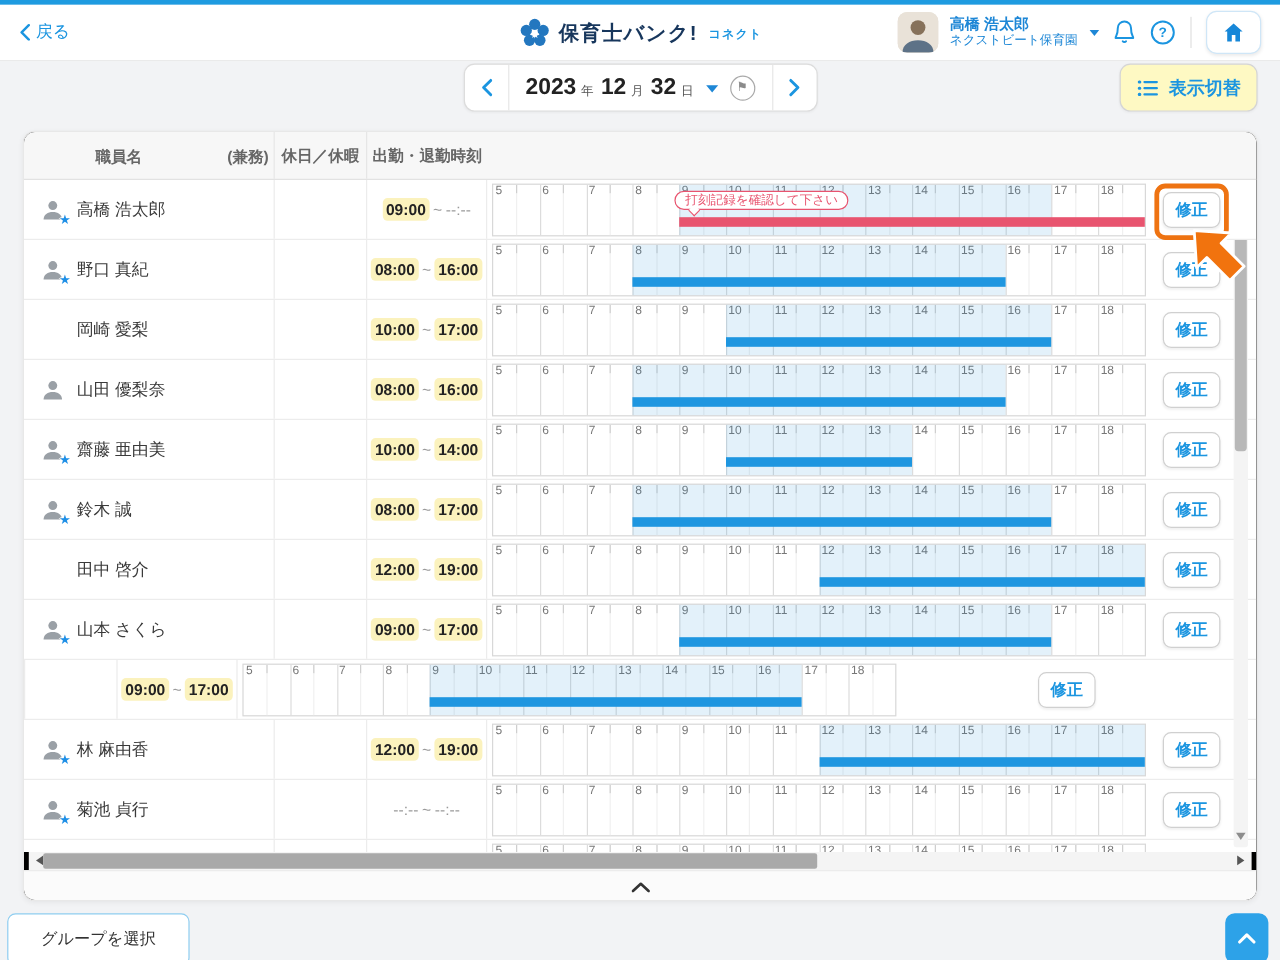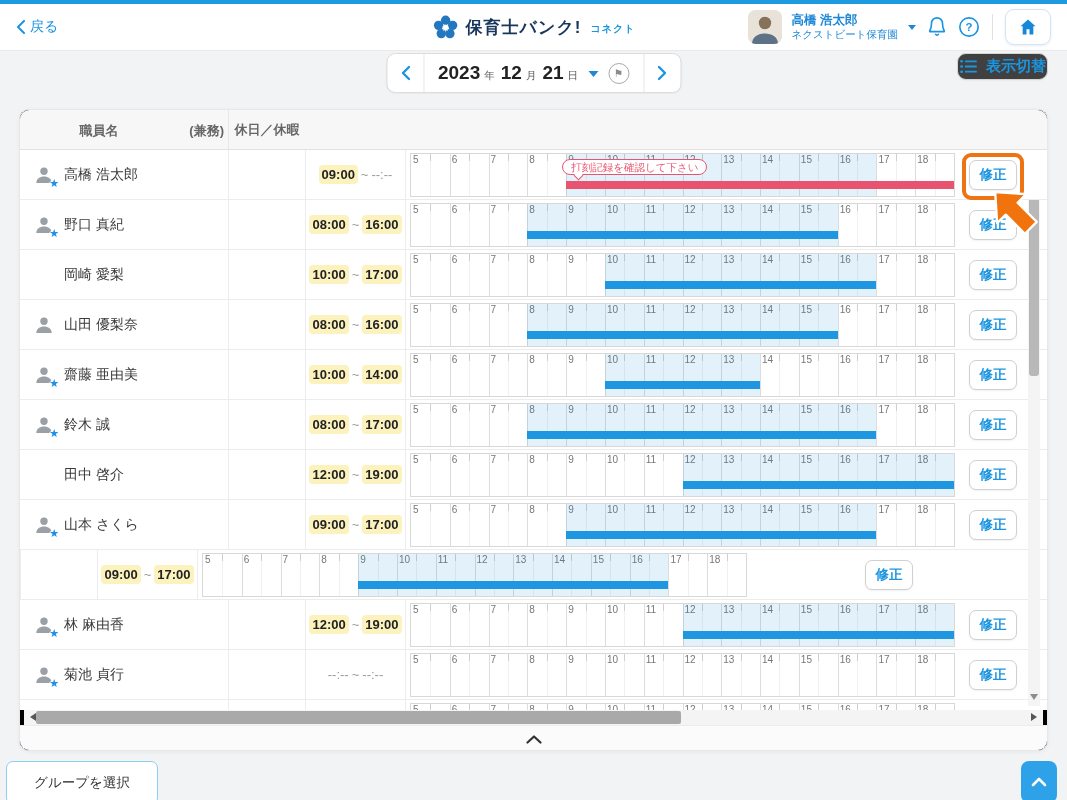--- a/index.html
+++ b/index.html
@@ -54,22 +54,22 @@
   .interval-group { background:#ececec; border-radius:9px; padding:5px 6px; display:flex; align-items:center; }
   .interval-select {
     background:#fff; border:1px solid #cfcfcf; border-radius:6px; height:30px; padding:0 10px;
     font-size:13px; color:#333; display:flex; align-items:center; gap:7px; cursor:pointer; font-family:inherit;
   }
   .sel-caret { width:7px; height:7px; border-right:2px solid #555; border-bottom:2px solid #555; transform:rotate(45deg); margin-top:-4px;}
   .ig-div { width:1px; height:24px; background:#dcdcdc; margin:0 7px; }
   .download-btn { width:36px; height:30px; background:#fff; border:1px solid #d5d5d5; border-radius:6px;
     display:flex; align-items:center; justify-content:center; cursor:pointer; }
   .view-toggle {
-    height:27px; background:#404040; border:1px solid #d5d5d5; border-radius:9px; display:flex; align-items:center;
-    gap:8px; padding:0 1px; font-size:15px; font-weight:bold; color:#1b95e0; cursor:pointer; font-family:inherit;
+    height:40px; background:#fef9c3; border:1px solid #d5d5d5; border-radius:9px; display:flex; align-items:center;
+    gap:8px; padding:0 13px; font-size:15px; font-weight:bold; color:#1b95e0; cursor:pointer; font-family:inherit;
     box-shadow:0 1px 2px rgba(0,0,0,.04);
   }
   
   .card {
     position:relative; margin:0 19px; width:1029px; height:642px; background:#000000;
     border:1px solid #e8e8e8; border-radius:10px; box-shadow:0 1px 4px rgba(0,0,0,.05); overflow:hidden;
   }
   .thead { height:40px; background:#f7f7f7; border-bottom:1px solid #e2e2e2; display:flex; align-items:stretch;
     font-size:13px; color:#666; font-weight:bold; }
   .thead > div { display:flex; align-items:center; justify-content:center; }
@@ -197,21 +197,21 @@
     <button class="dn-btn dn-prev">
       <svg width="10" height="16" viewBox="0 0 10 16">
           <path d="M8.5 2 L2.5 8 L8.5 14" fill="none" stroke="#1b95e0" stroke-width="2.4" stroke-linecap="round" stroke-linejoin="round"></path>
         </svg>
     </button>
     <div class="dn-main">
       <span class="dn-num">2023</span>
       <span class="dn-unit">年</span>
       <span class="dn-num">12</span>
       <span class="dn-unit">月</span>
-      <span class="dn-num">21</span>
+      <span class="dn-num">32</span>
       <span class="dn-unit">日</span>
       <span class="dn-caret"></span>
       <span class="flag-circle">⚑</span>
     </div>
     <button class="dn-btn dn-next">
       <svg width="10" height="16" viewBox="0 0 10 16">
           <path d="M1.5 2 L7.5 8 L1.5 14" fill="none" stroke="#1b95e0" stroke-width="2.4" stroke-linecap="round" stroke-linejoin="round"></path>
         </svg>
     </button>
   </div>
@@ -226,20 +226,21 @@
   </div>
 </div>
 
 <div class="card">
   <div class="thead">
     <div class="h-name">
       <span class="t1">職員名</span>
       <span class="t2">(兼務)</span>
     </div>
     <div class="h-holiday">休日／休暇</div>
+    <div class="h-time">出勤・退勤時刻</div>
     <div class="h-action"></div>
   </div>
 
   <div class="tbody">
       <div class="t-row" style="z-index: 60;">
         <div class="cell c-name">
           <span class="picon"><svg viewBox="0 0 20 20" width="20" height="20">
               <circle cx="10" cy="6.3" r="3.7" fill="#9aa0a6"></circle>
               <path d="M2.3 18c0-4.2 3.5-6.4 7.7-6.4s7.7 2.2 7.7 6.4z" fill="#9aa0a6"></path>
             </svg><span class="star">★</span></span>

